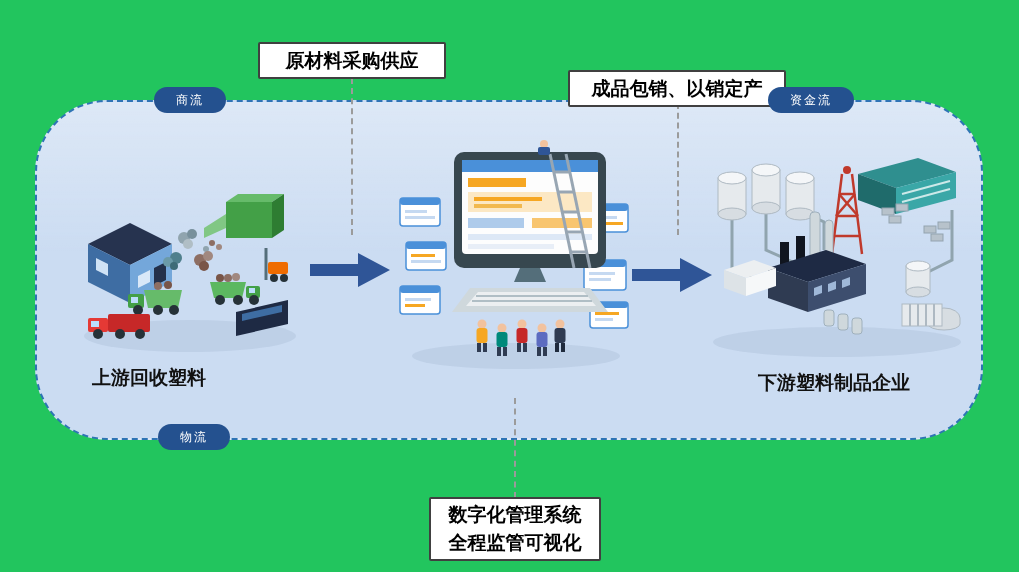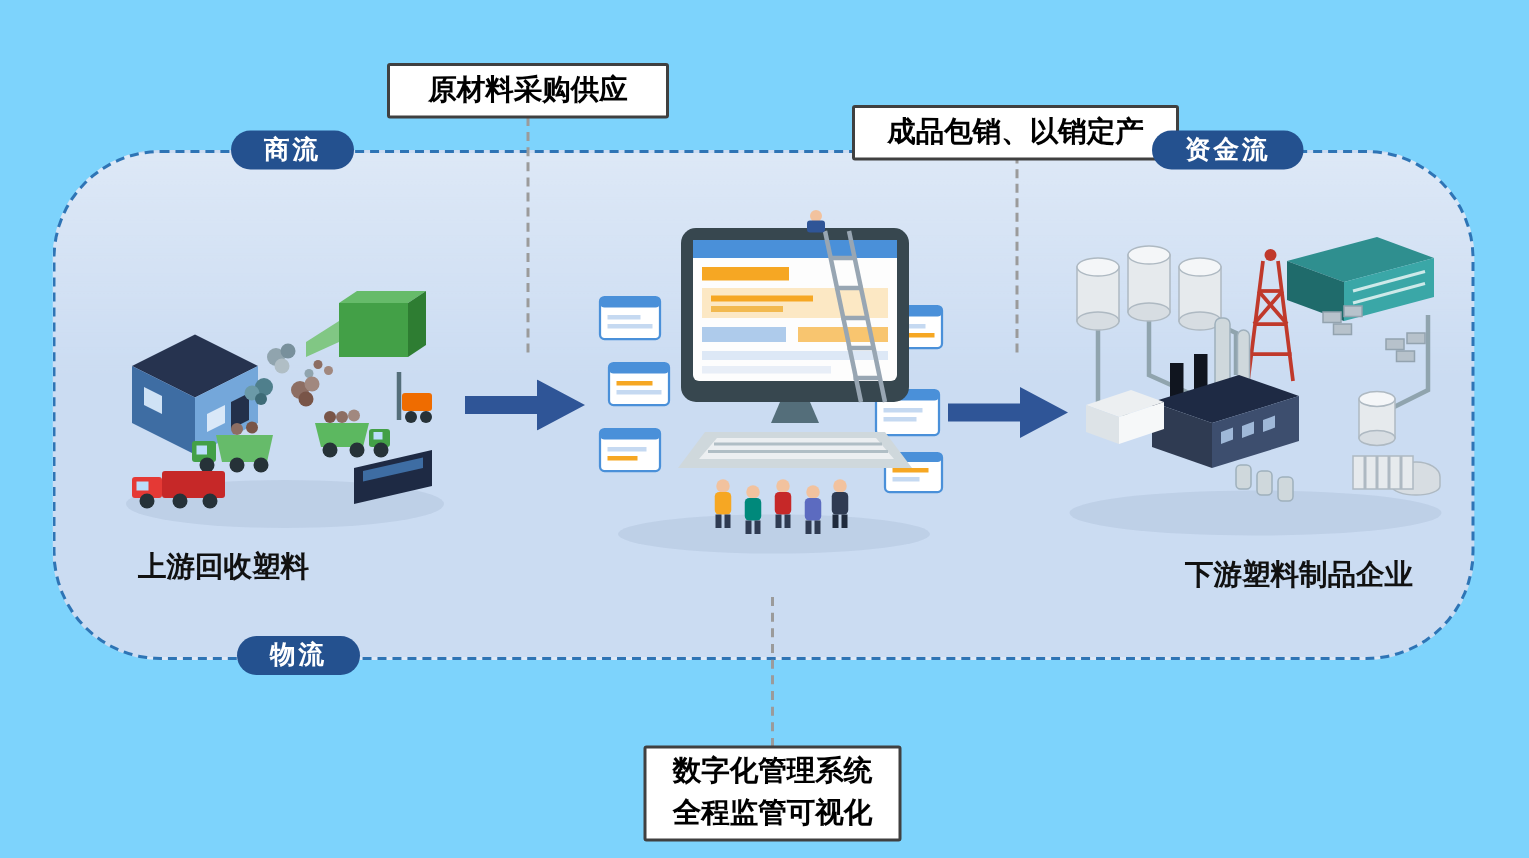--- a/index.html
+++ b/index.html
@@ -3,21 +3,21 @@
 <meta charset="utf-8">
 <style>
   * { box-sizing: border-box; }
   html, body { margin: 0; padding: 0; }
   body { font-family: "Liberation Sans", "DejaVu Sans", sans-serif; background: #ffffff; }
 
   .canvas {
     position: relative;
     width: 1019px;
     height: 572px;
-    background: #7dd3fc;
+    background: #22c55e;
     overflow: hidden;
   }
 
   .flow-container {
     position: absolute;
     left: 35px; top: 100px;
     width: 948px; height: 340px;
     border: 2px dashed var(--dashed-border, #2E74B5);
     border-radius: 72px;
     background-color: var(--container-fill, #CBDCF2);
@@ -48,22 +48,22 @@
   .callout .line { display: block; font-family: Liberation Serif, serif; }
 
   .pill {
     position: absolute;
     height: 26px;
     line-height: 26px;
     padding: 0 22px;
     border-radius: 13px;
     background: var(--pill-bg, #24518F);
     color: #ffffff;
-    font-size: 17px;
-    font-weight: bold;
+    font-size: 12px;
+    font-weight: normal;
     letter-spacing: 2px;
     z-index: 6;
     white-space: nowrap;
   }
 
   .node-label {
     position: absolute;
     font-size: 19px;
     font-weight: bold;
     color: #111;
@@ -348,15 +348,15 @@
         <polygon points="0,11 48,11 48,0 80,17 48,34 48,23 0,23"></polygon>
       </svg>
   </div>
   <div class="arrow" style="left:632px; top:258px;">
     <svg width="80" height="34" viewBox="0 0 80 34">
         <polygon points="0,11 48,11 48,0 80,17 48,34 48,23 0,23"></polygon>
       </svg>
   </div>
 
   <div class="node-label" style="left:92px; top:365px; width:160px;">上游回收塑料</div>
-  <div class="node-label" style="left:758px; top:370px; width:160px;margin-left:32px;">下游塑料制品企业</div>
+  <div class="node-label" style="left:758px; top:370px; width:160px;">下游塑料制品企业</div>
 
 </div>
 
 </body></html>

